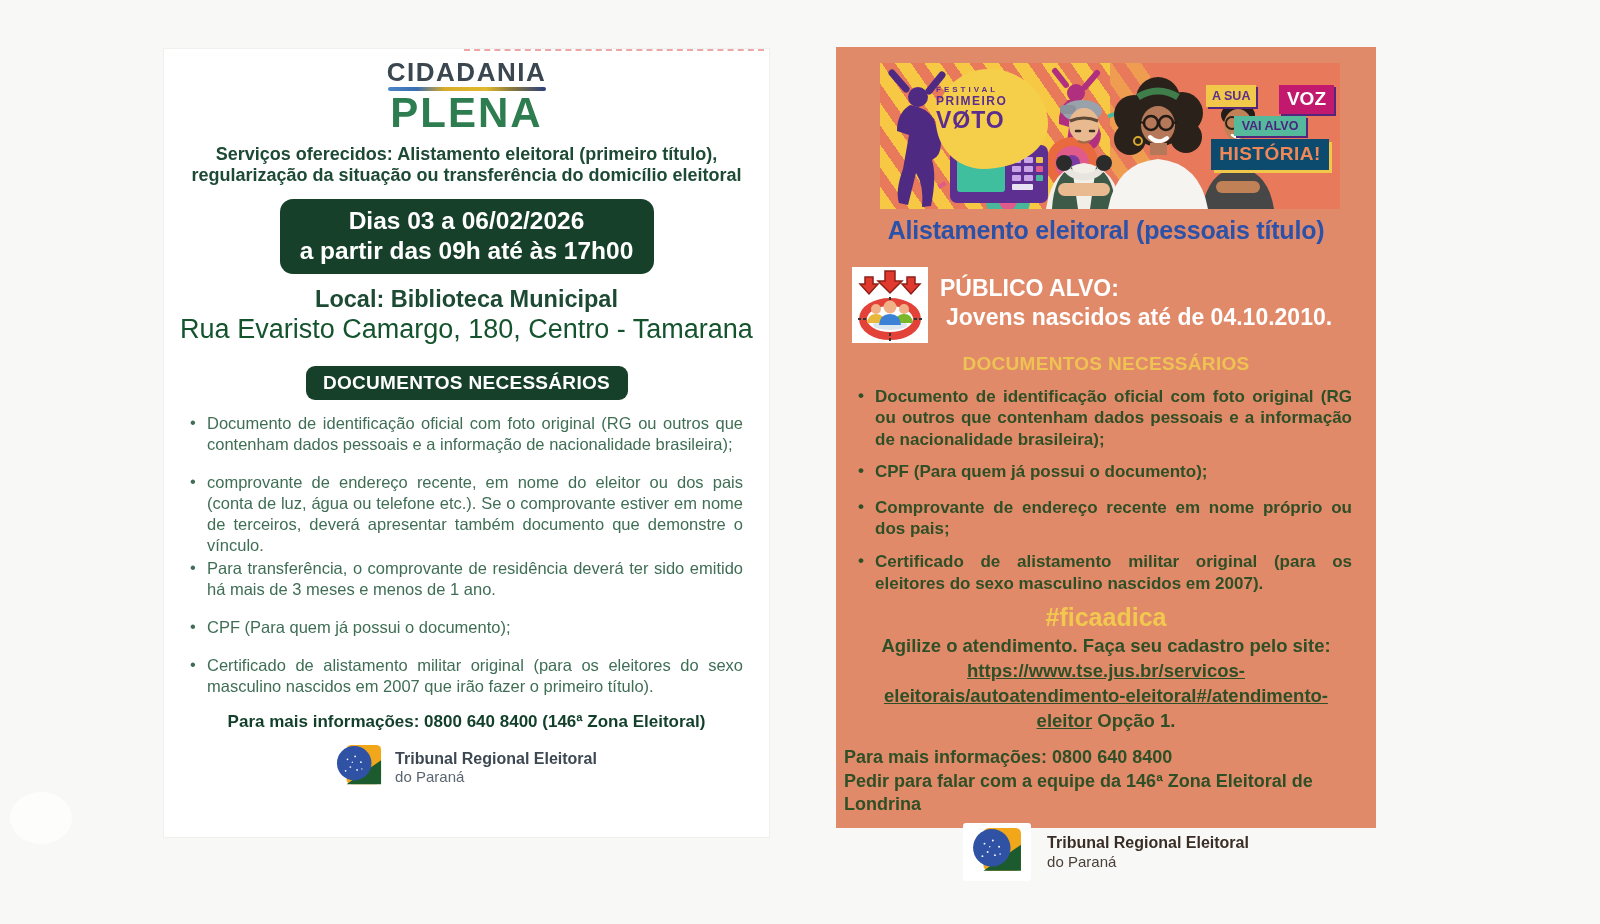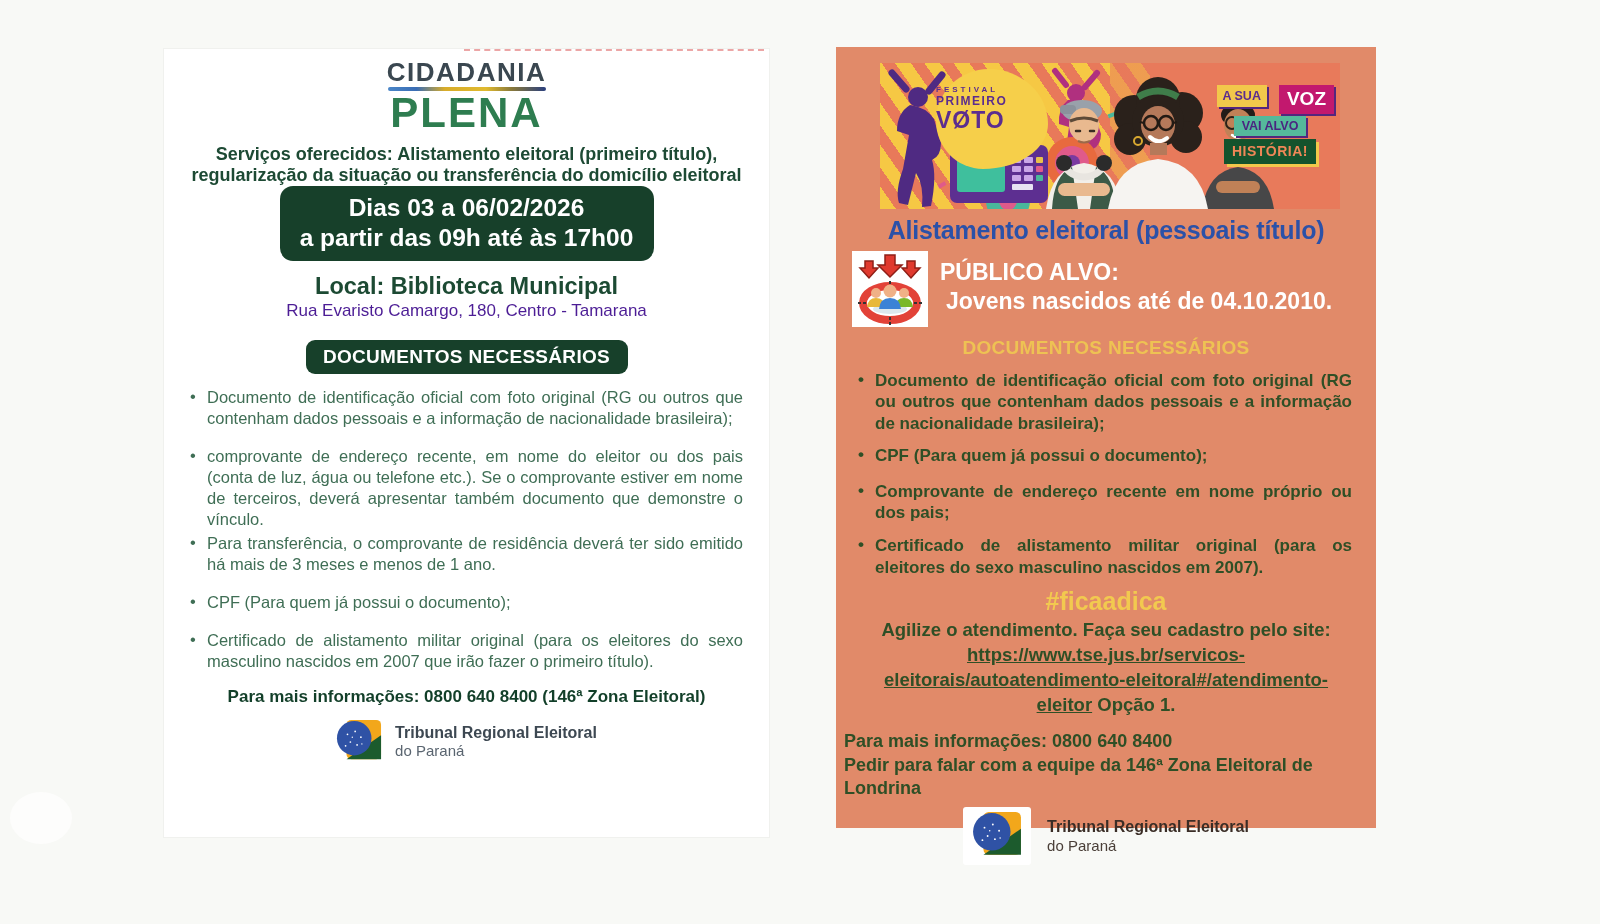--- a/index.html
+++ b/index.html
@@ -16,24 +16,24 @@
 
   .logo-block { text-align:center; }
   .cidadania { display:inline-block; font-size:26px; font-weight:600; letter-spacing:1.5px; color:#3a4750; line-height:1.05; }
   .logo-underline { width:158px; height:4px; margin:1px auto 1px; border-radius:2px;
       background:linear-gradient(90deg,#4a86c8 0%,#3a6db4 18%,#d8ac2a 36%,#e0ba30 62%,#8a7a3a 78%,#2a3f7e 100%); }
   .plena { font-size:42px; font-weight:600; letter-spacing:2px; color:#2e7d50; line-height:1.0; }
 
   .green-box { background:#17402a; color:#ffffff; font-weight:bold; text-align:center; border-radius:12px; margin-left:auto; margin-right:auto; }
   .title-box { width:474px; margin-top:7px; padding:9px 20px; font-size:22px; line-height:1.24; }
   .services { margin-top:10px; padding:0 16px; text-align:center; font-size:18px; font-weight:bold; color:#1d4a34; line-height:1.16; }
-  .date-box { width:374px; padding:7px 8px; font-size:24.5px; line-height:1.24; border-radius:13px; }
+  .date-box { width:374px; margin-top:13px; padding:7px 8px; font-size:24.5px; line-height:1.24; border-radius:13px; }
   .location { margin-top:11px; text-align:center; }
   .location-name { font-size:23.5px; font-weight:bold; color:#1c4a33; line-height:1.2; }
-  .location-addr { font-size:17px; color:#4c1d95; line-height:1.25; }
+  .location-addr { font-size:27px; color:#14532d; line-height:1.25; }
   .docs-box { width:322px; margin-top:19px; padding:6px 10px; font-size:19px; border-radius:9px; letter-spacing:.3px; }
 
   .bullets-left { list-style:none; margin:13px 26px 0; }
   .bullets-left li { position:relative; padding-left:17px; font-size:16.5px; color:#3f6e55; line-height:1.27; text-align:justify; }
   .bullets-left li .dot, .bullets-right li .dot { position:absolute; left:0; top:-1px; }
   .bullets-left li:nth-child(1){ margin-bottom:17px; }
   .bullets-left li:nth-child(2){ margin-bottom:3px; }
   .bullets-left li:nth-child(3){ margin-bottom:17px; }
   .bullets-left li:nth-child(4){ margin-bottom:17px; }
 
@@ -54,29 +54,29 @@
   .banner-art, .banner-people { position:absolute; top:0; left:0; }
   .banner-people { left:150px; }
 
   .festival-circle { position:absolute; left:56px; top:6px; width:112px; height:100px; background:#f6cf4a;
       border-radius:47% 53% 58% 42% / 52% 55% 45% 48%; text-align:left; padding-top:16px; color:#5b2d8f; }
   .festival-l1 { font-size:8px; font-weight:bold; letter-spacing:3px; }
   .festival-l2 { font-size:12px; font-weight:bold; letter-spacing:1.5px; }
   .festival-l3 { font-size:23px; font-weight:bold; letter-spacing:1px; line-height:1.05; }
 
   .slogan { position:absolute; right:6px; top:22px; width:128px; text-align:center; }
-  .slogan-row1 { display:flex; align-items:flex-start; justify-content:flex-end; gap:12px; }
+  .slogan-row1 { display:flex; align-items:flex-start; justify-content:space-between; gap:12px; }
   .box-asua { background:#f2c84b; color:#5b2d8f; font-weight:bold; font-size:12.5px; padding:4px 6px; box-shadow:2px 2px 0 #53267e; }
   .box-voz { background:#c2186e; color:#ffffff; font-weight:bold; font-size:19px; padding:3px 8px 4px; box-shadow:2px 2px 0 #53267e; }
   .box-vaifazer { display:inline-block; background:#55b99b; color:#4a2580; font-weight:bold; font-size:12.5px; padding:3px 8px; margin-top:2px; box-shadow:2px 2px 0 #53267e; }
-  .box-historia { display:inline-block; background:#14532d; color:#ef8757; font-weight:bold; font-size:14px; letter-spacing:.5px; padding:4px 8px 5px; margin-top:3px; box-shadow:3px 3px 0 #f2c84b; }
+  .box-historia { display:inline-block; background:#0c4a6e; color:#ef8757; font-weight:bold; font-size:19px; letter-spacing:.5px; padding:4px 8px 5px; margin-top:3px; box-shadow:3px 3px 0 #f2c84b; }
 
   .right-title { margin-top:7px; text-align:center; font-size:25px; font-weight:bold; color:#2b51a8; letter-spacing:-0.2px; }
 
-  .publico-row { display:flex; align-items:flex-start; gap:12px; margin:6px 0 0 16px; }
+  .publico-row { display:flex; align-items:flex-start; gap:12px; margin:22px 0 0 16px; }
   .target-icon-box { width:76px; height:76px; background:#ffffff; flex:0 0 auto; }
   .publico-texts { padding-top:7px; }
   .publico-label { font-size:23px; font-weight:bold; color:#ffffff; line-height:1.25; }
   .publico-value { font-size:23px; font-weight:bold; color:#ffffff; line-height:1.25; padding-left:6px; }
 
   .docs-header-right { margin-top:10px; text-align:center; font-size:19px; font-weight:bold; color:#eec253; letter-spacing:.3px; }
 
   .bullets-right { list-style:none; margin:11px 24px 0 22px; }
   .bullets-right li { position:relative; padding-left:17px; font-size:17px; font-weight:bold; color:#2f4f26; line-height:1.26; text-align:justify; }
   .bullets-right li:nth-child(1){ margin-bottom:11px; }

